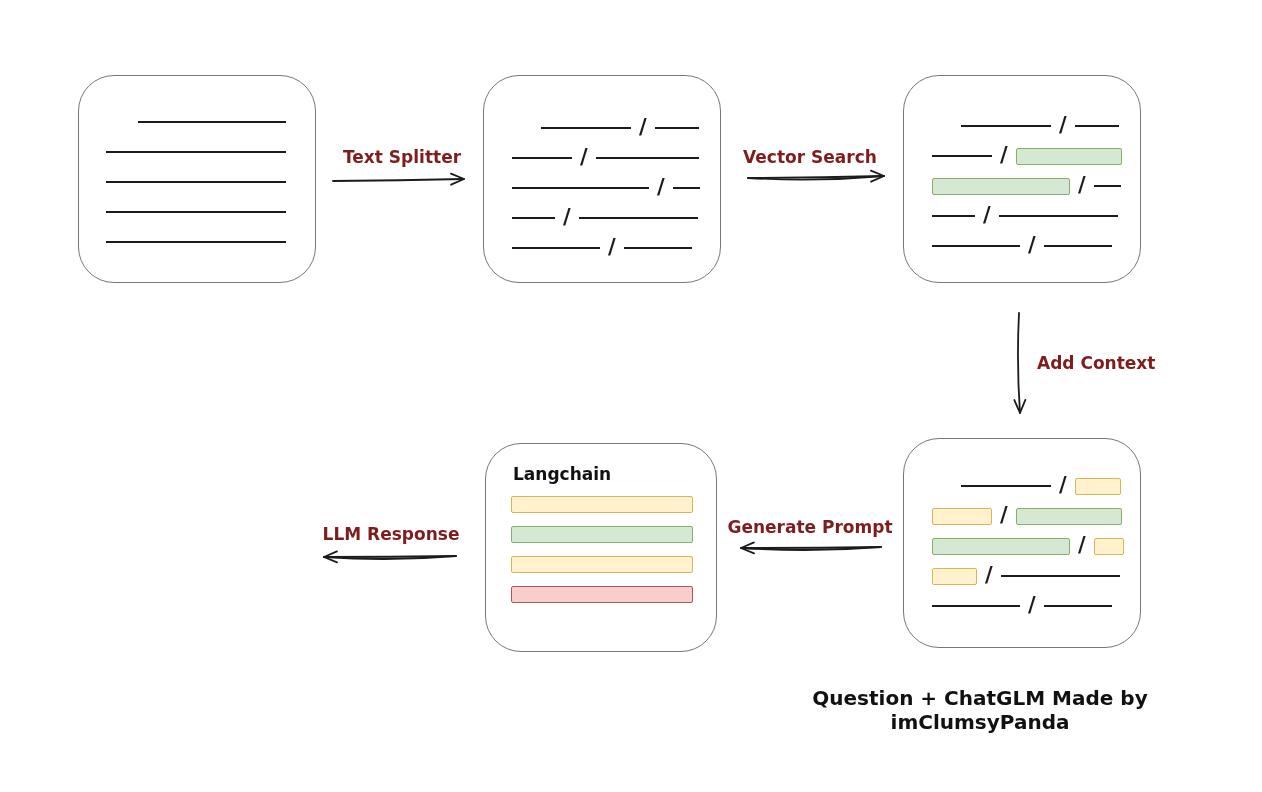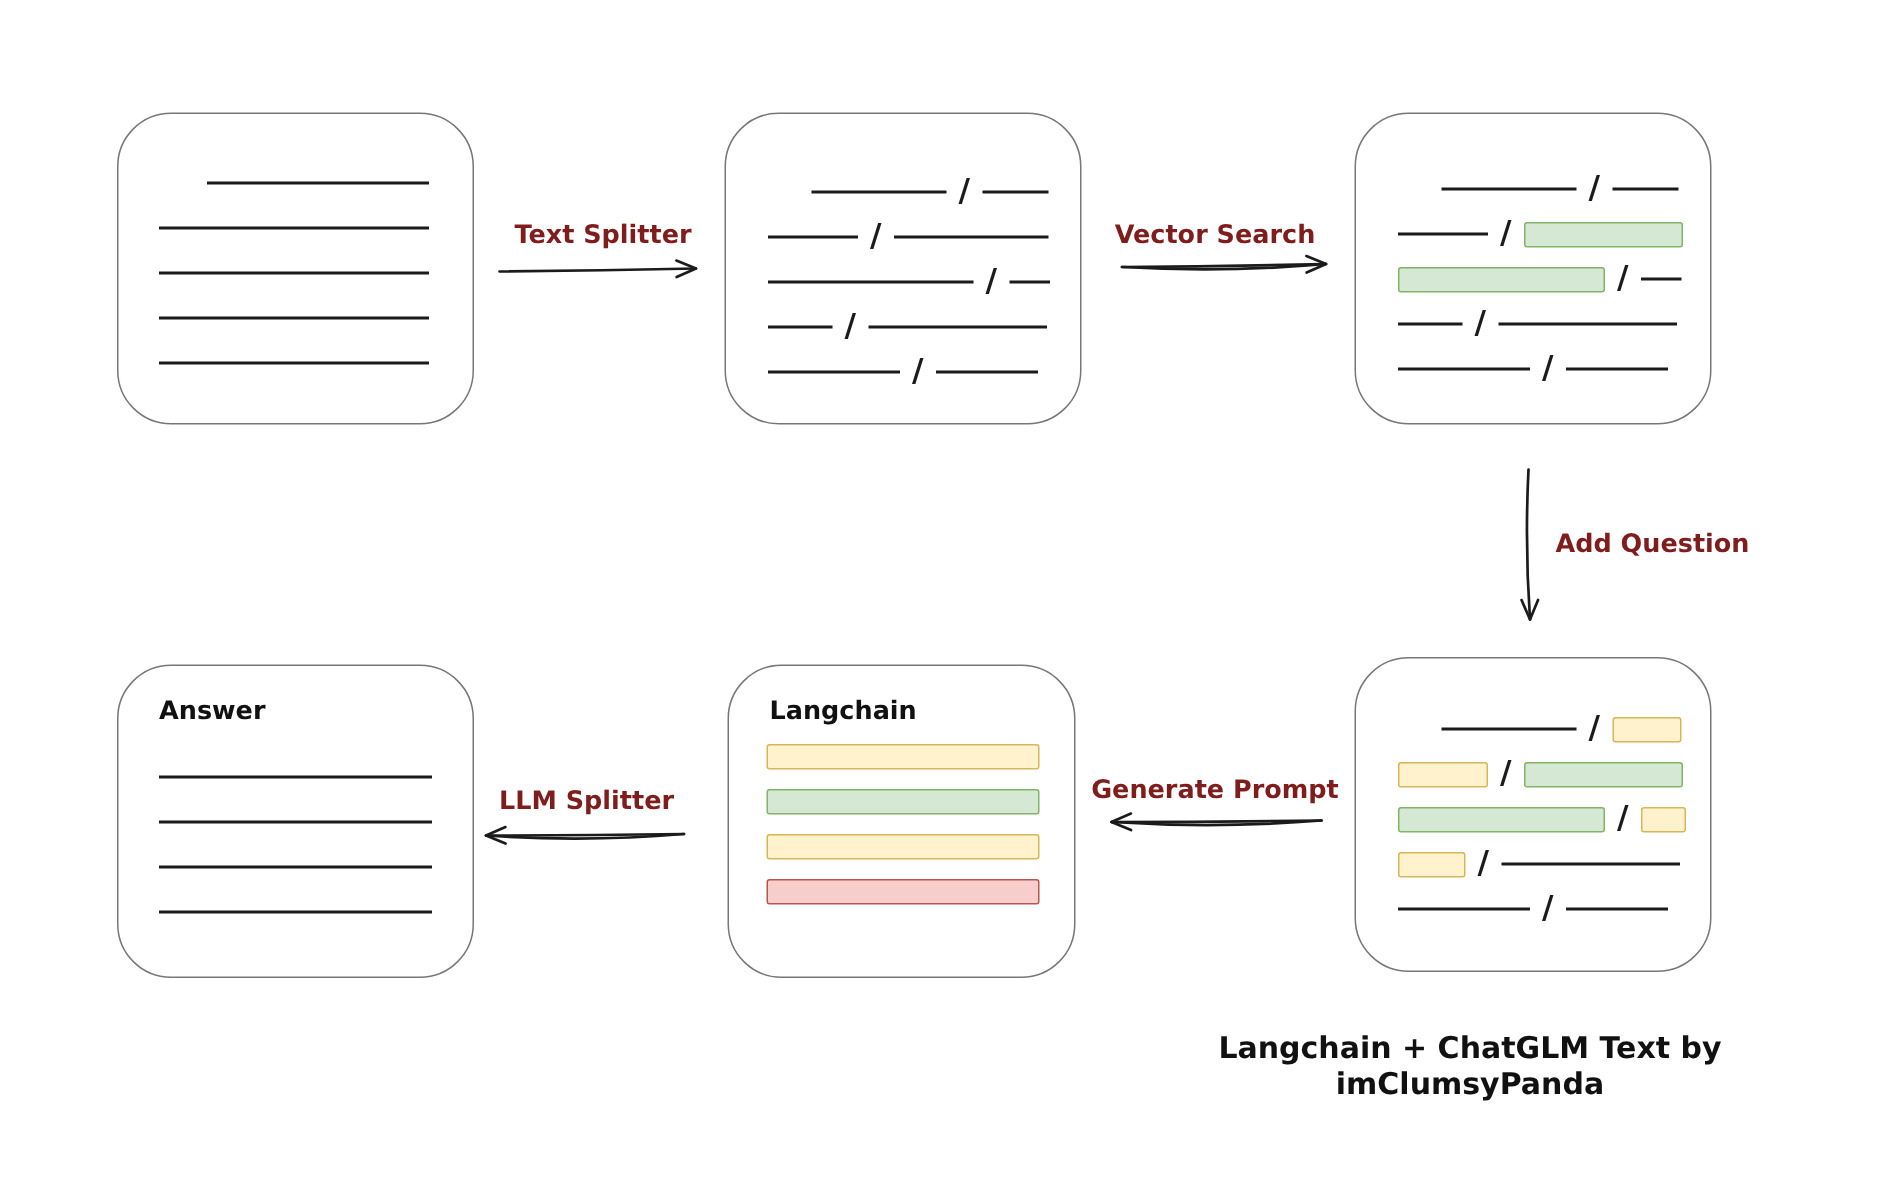--- a/index.html
+++ b/index.html
@@ -70,21 +70,21 @@
     text-align:center;
     font-size:20px;
     font-weight:600;
     color:#111111;
   }
 </style>
 </head>
 <body>
 
 <div class="stage">
-  <div class="caption">Langchain + ChatGLM Text by imClumsyPanda</div>
+  <div class="caption">Question + ChatGLM Made by imClumsyPanda</div>
 <div class="box" style="left: 78px; top: 75px; width: 238px; height: 208px; padding-top: 31px;">
       <div class="row" style="padding-left: 59px;">
         <div class="seg-line" style="width: 148px;"></div>
       </div>
       <div class="row" style="padding-left: 27px;">
         <div class="seg-line" style="width: 180px;"></div>
       </div>
       <div class="row" style="padding-left: 27px;">
         <div class="seg-line" style="width: 180px;"></div>
       </div>
@@ -184,60 +184,43 @@
         <div class="seg-bar" style="width: 182px; background: rgb(255, 242, 204); border-color: rgb(214, 182, 86);"></div>
       </div>
       <div class="row" style="padding-left: 25px;">
         <div class="seg-bar" style="width: 182px; background: rgb(213, 232, 212); border-color: rgb(130, 179, 102);"></div>
       </div>
       <div class="row" style="padding-left: 25px;">
         <div class="seg-bar" style="width: 182px; background: rgb(255, 242, 204); border-color: rgb(214, 182, 86);"></div>
       </div>
       <div class="row" style="padding-left: 25px;">
         <div class="seg-bar" style="width: 182px; background: rgb(248, 206, 204); border-color: rgb(184, 84, 80);"></div>
-      </div>
-    </div>
-    <div class="box" style="left: 78px; top: 443px; width: 238px; height: 209px; padding-top: 15px;">
-      <div class="row" style="padding-left: 27px;">
-        <span class="seg-text">Answer</span>
-      </div>
-      <div class="row" style="padding-left: 27px; margin-top: 14px;">
-        <div class="seg-line" style="width: 182px;"></div>
-      </div>
-      <div class="row" style="padding-left: 27px;">
-        <div class="seg-line" style="width: 182px;"></div>
-      </div>
-      <div class="row" style="padding-left: 27px;">
-        <div class="seg-line" style="width: 182px;"></div>
-      </div>
-      <div class="row" style="padding-left: 27px;">
-        <div class="seg-line" style="width: 182px;"></div>
       </div>
     </div>
     <svg viewBox="0 0 167 38" width="167" height="38" class="arrow" style="left: 315px; top: 161px;">
       <path d="M 18 20 Q 83.50763269829805 19.499941738522292 149 18"></path>
       <path d="M 136.08547447969897 23.697809279494507 L 149 18 L 135.9175551171419 12.699091032004103"></path>
     </svg>
     <div class="arrow-label" style="left: 402px; top: 157px; transform: translate(-50%, -50%);">Text Splitter</div>
     <svg viewBox="0 0 172 38" width="172" height="38" class="arrow" style="left: 730px; top: 158px;">
       <path d="M 18 20 Q 86.00735214622094 19.49994594302379 154 18"></path>
       <path d="M 18 20 Q 86.07352146220938 23.99945943023789 154 18"></path>
       <path d="M 141.0822790898118 23.690561175006074 L 154 18 L 140.92053187295116 12.691750428482708"></path>
     </svg>
     <div class="arrow-label" style="left: 810px; top: 157px; transform: translate(-50%, -50%); text-align: center;">Vector Search</div>
     <svg viewBox="0 0 37 136" width="37" height="136" class="arrow" style="left: 1001px; top: 295px;">
       <path d="M 18 18 Q 15.500149988750938 68.02999850011248 19 118"></path>
       <path d="M 13.37028147888926 105.05564720146029 L 19 118 L 24.369731520135822 104.94565270104783"></path>
     </svg>
-    <div class="arrow-label" style="left: 1037px; top: 363px; transform: translate(0px, -50%);">Add Question</div>
+    <div class="arrow-label" style="left: 1037px; top: 363px; transform: translate(0px, -50%);">Add Context</div>
     <svg viewBox="0 0 176 37" width="176" height="37" class="arrow" style="left: 723px; top: 529px;">
       <path d="M 158 18 Q 88.00357133746704 18.999987245386016 18 19"></path>
       <path d="M 158 18 Q 88.03571337467044 23.499872453860164 18 19"></path>
       <path d="M 30.960383667898952 13.407285526610703 L 18 19 L 31.038953092173898 24.407004925103063"></path>
     </svg>
     <div class="arrow-label" style="left: 810px; top: 527px; transform: translate(-50%, -50%);">Generate Prompt</div>
     <svg viewBox="0 0 168 37" width="168" height="37" class="arrow" style="left: 306px; top: 538px;">
       <path d="M 150 18 Q 84.0037877700954 18.999985652591857 18 19"></path>
       <path d="M 150 18 Q 84.03787770095393 23.499856525918563 18 19"></path>
       <path d="M 30.957961496338942 13.401675799009366 L 18 19 L 31.041292438437583 24.4013601560302"></path>
     </svg>
-    <div class="arrow-label" style="left: 391px; top: 534px; transform: translate(-50%, -50%);">LLM Splitter</div>
+    <div class="arrow-label" style="left: 391px; top: 534px; transform: translate(-50%, -50%);">LLM Response</div>
   </div>
 
 </body></html>

